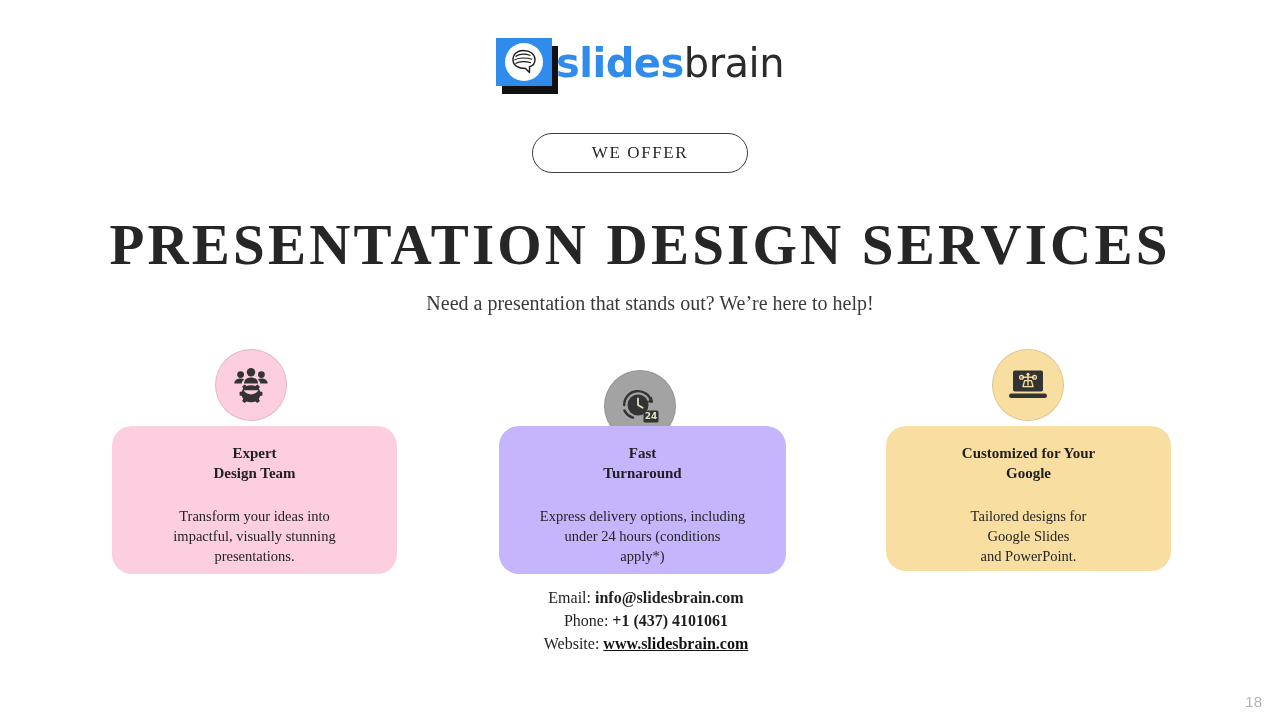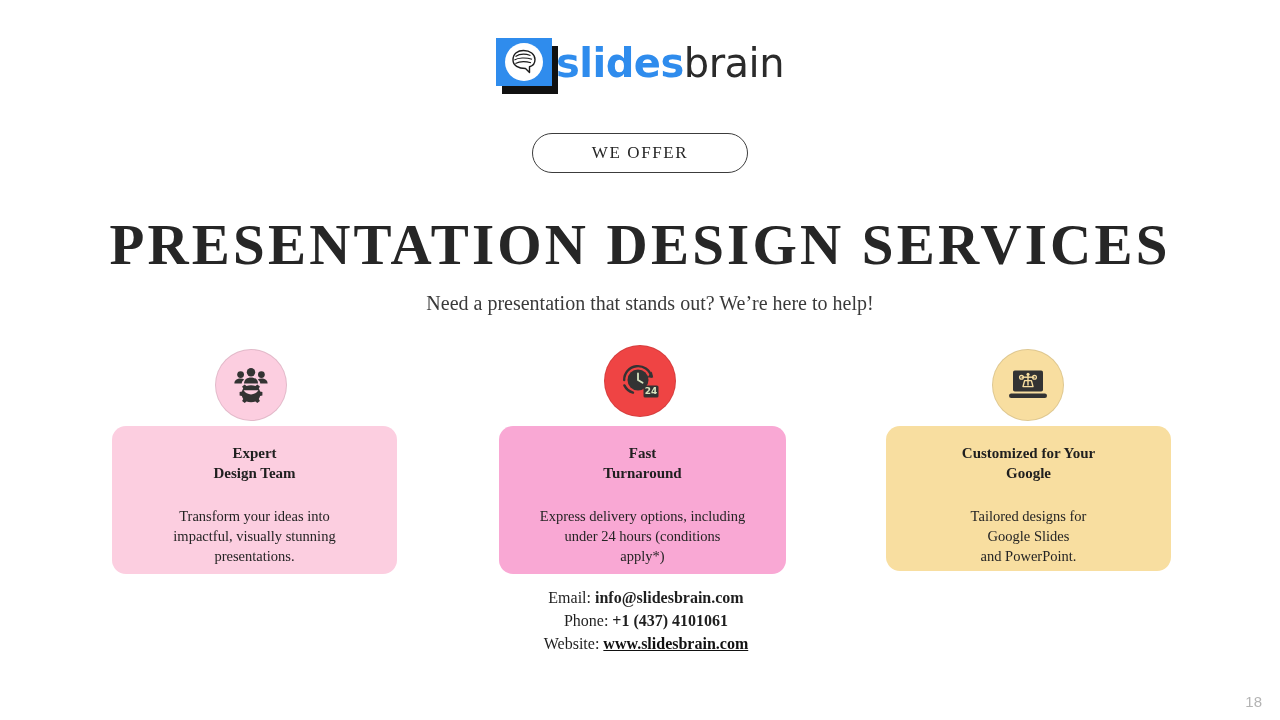--- a/index.html
+++ b/index.html
@@ -102,21 +102,21 @@
     text-align: center;
     font-size: 20px;
     color: #3a3a3a;
     font-family: "Liberation Serif", serif;
     margin-left: 20px;
   }
 
   
   .card {
     position: absolute;
-    border-radius: 14px;
+    border-radius: 20px;
     text-align: center;
     padding: 18px 14px 16px;
   }
   .card-title {
     font-weight: 700;
     font-size: 15px;
     line-height: 1.32;
     color: #1f1f1f;
     white-space: pre-line;
   }
@@ -133,25 +133,25 @@
     width: 72px; height: 72px;
     border-radius: 50%;
     display: flex;
     align-items: center;
     justify-content: center;
     border: 1px solid rgba(0,0,0,0.10);
   }
 
   
   #card-1 { left: 112px; top: 426px; width: 285px; height: 148px; background: #FCCEE0; }
-  #card-2 { left: 499px; top: 426px; width: 287px; height: 148px; background: #f9a8d4; }
+  #card-2 { left: 499px; top: 426px; width: 287px; height: 148px; background: #c4b5fd; }
   #card-3 { left: 886px; top: 426px; width: 285px; height: 145px; background: #F8DEA0; }
 
   #badge-1 { left: 215px; top: 349px; background: #FCCEE0; }
-  #badge-2 { left: 604px; top: 345px; background: #ef4444; }
+  #badge-2 { left: 604px; top: 370px; background: #a3a3a3; }
   #badge-3 { left: 992px; top: 349px; background: #F8DEA0; }
 
   
   .contact {
     position: absolute;
     top: 586px; left: 12px; right: 0;
     text-align: center;
     font-size: 16px;
     line-height: 1.2;
     color: #1f1f1f;

